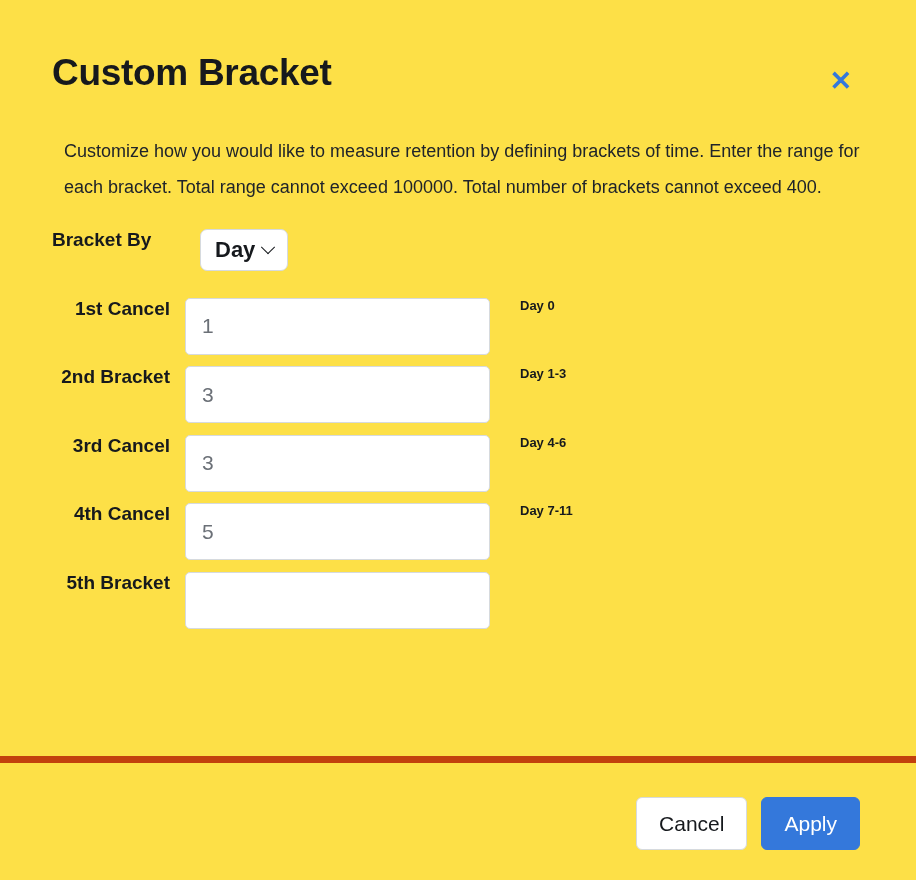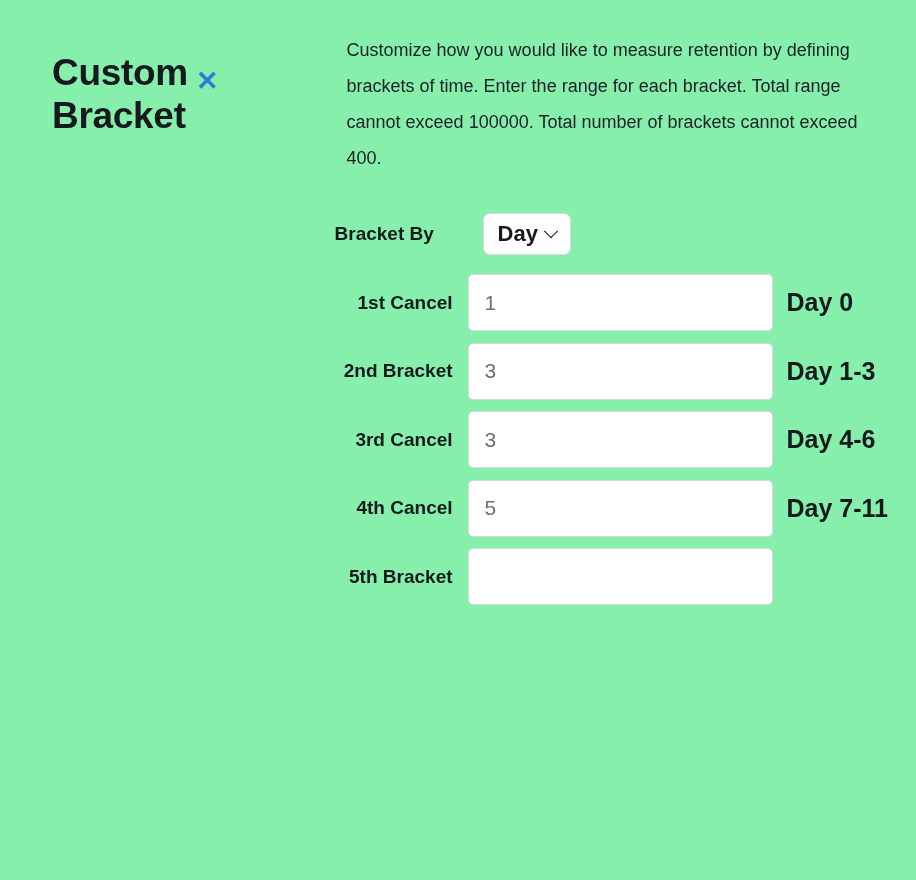--- a/index.html
+++ b/index.html
@@ -14,22 +14,22 @@
     color: #1b1f23;
     overflow: hidden;
   }
 
   .modal {
     position: relative;
     width: 916px;
     height: 880px;
     box-sizing: border-box;
     display: flex;
-    flex-direction: row;
-    background: #86efac;
+    flex-direction: column;
+    background: #fde047;
   }
 
   
   .modal-header {
     position: relative;
     padding: 52px 52px 0 52px;
     display: flex;
     align-items: flex-start;
     justify-content: space-between;
   }
@@ -67,21 +67,21 @@
     color: #20242a;
     max-width: 800px;
   }
 
   .form {
     margin-top: 24px;
   }
 
   .form-row {
     display: flex;
-    align-items: center;
+    align-items: flex-start;
     height: 68.5px;
   }
   .row-label {
     width: 133px;
     text-align: right;
     padding-right: 15px;
     font-size: 19px;
     font-weight: 700;
     color: #16191d;
     box-sizing: border-box;
@@ -131,35 +131,35 @@
     font-family: "Liberation Sans", sans-serif;
     color: #6b7077;
     outline: none;
   }
   .text-input::placeholder {
     color: #8b9096;
     opacity: 1;
   }
 
   .row-suffix {
-    margin-left: 14px;
-    font-size: 25px;
+    margin-left: 30px;
+    font-size: 13px;
     font-weight: 700;
     color: #16191d;
     white-space: nowrap;
   }
 
   
   .modal-footer {
-    border-top: 5px solid #c2410c;
+    border-top: 7px solid #c2410c;
     padding: 34px 56px 30px 56px;
     display: flex;
     justify-content: flex-end;
     align-items: center;
-    gap: 3px;
+    gap: 14px;
   }
   .btn {
     height: 53px;
     min-width: 97px;
     padding: 0 22px;
     border-radius: 6px;
     font-size: 21px;
     font-family: "Liberation Sans", sans-serif;
     cursor: pointer;
     box-sizing: border-box;

